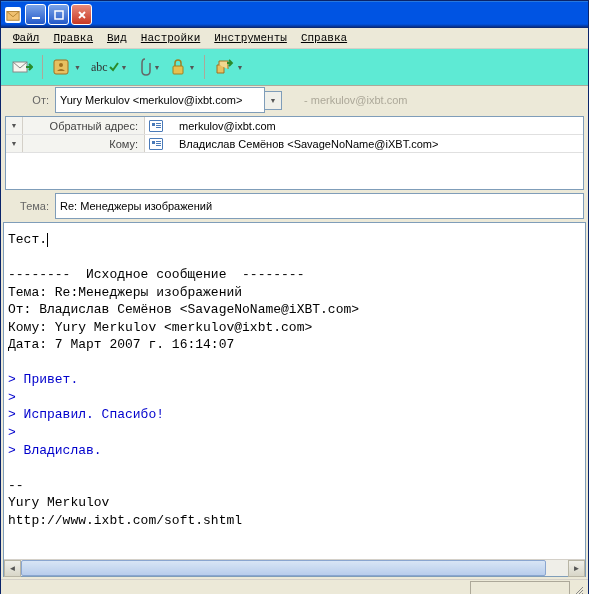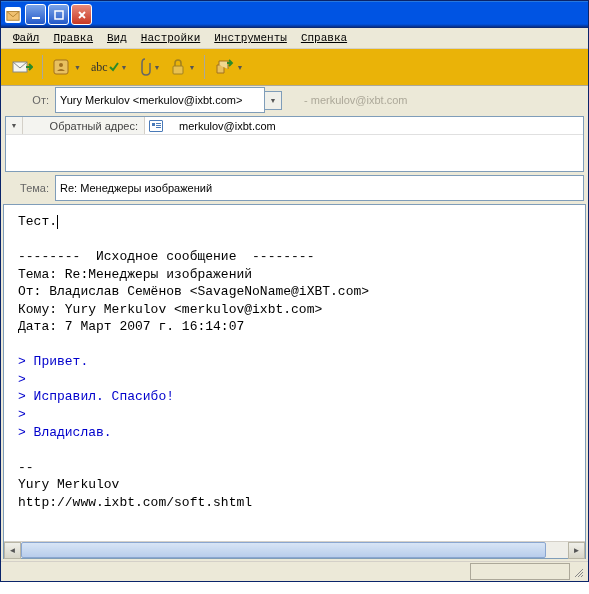--- a/index.html
+++ b/index.html
@@ -9,21 +9,21 @@
 .titlebar-icon { width: 16px; height: 16px; margin-right: 4px; background: #fff; border-radius: 2px; display: flex; align-items: center; justify-content: center; }
 .titlebar-icon svg { width: 14px; height: 14px; }
 .titlebar-text { font-weight: bold; font-size: 12px; flex: 1; white-space: nowrap; overflow: hidden; }
 .winbtns { display: flex; gap: 2px; }
 .winbtn { width: 21px; height: 21px; border: 1px solid #fff; border-radius: 3px; display: flex; align-items: center; justify-content: center; font-weight: bold; font-size: 11px; color: #fff; cursor: pointer; }
 .winbtn.min, .winbtn.max { background: linear-gradient(to bottom, #7ba4e8, #2459c8); }
 .winbtn.close { background: linear-gradient(to bottom, #e88b7b, #c83823); }
 .menubar { padding: 2px 6px; display: flex; gap: 2px; background: #ece9d8; border-bottom: 1px solid #d4d0c8; font-family: Liberation Mono, monospace; }
 .menuitem { padding: 2px 6px; cursor: pointer; }
 .menuitem u { text-decoration: underline; }
-.toolbar { padding: 4px 6px; display: flex; align-items: center; gap: 2px; background: #eab308; border-bottom: 1px solid #aca899; }
+.toolbar { padding: 4px 6px; display: flex; align-items: center; gap: 2px; background: #5eead4; border-bottom: 1px solid #aca899; }
 .tbtn { height: 28px; display: flex; align-items: center; padding: 0 4px; border-radius: 3px; cursor: pointer; }
 .tsep { width: 1px; height: 24px; background: #aca899; margin: 0 3px; }
 .dropdown-arrow { margin-left: 2px; font-size: 7px; color: #555; }
 .fieldrow { display: flex; align-items: center; background: #ece9d8; padding: 1px 4px; }
 .fieldrow .label { width: 50px; text-align: right; padding-right: 6px; color: #666; }
 .fieldrow input { flex: 1; border: 1px solid #7f9db9; padding: 12px 4px; font-family: inherit; font-size: 11px; height: 19px; }
 .from-input { width: 210px; flex: none !important; }
 .from-extra { color: #aca899; padding-left: 22px; }
 .fieldrow .dd { width: 17px; height: 19px; background: #f0f0ea; border: 1px solid #7f9db9; border-left: none; display: flex; align-items: center; justify-content: center; cursor: pointer; }
 .addr-grid { border: 1px solid #7f9db9; margin: 2px 4px; background: #fff; }
@@ -31,21 +31,21 @@
 .addr-row:last-child { border-bottom: none; }
 .addr-label-cell { width: 139px; display: flex; align-items: center; border-right: 1px solid #d4d0c8; background: #f4f4f0; height: 100%; }
 .addr-dd { width: 17px; height: 100%; display: flex; align-items: center; justify-content: center; cursor: pointer; border-right: 1px solid #d4d0c8; }
 .addr-label { flex: 1; text-align: right; padding-right: 6px; color: #444; }
 .addr-value { flex: 1; padding-left: 4px; display: flex; align-items: center; gap: 16px; }
 .card-icon { width: 14px; height: 12px; background: #fff; border: 1px solid #4a7ab8; border-radius: 1px; position: relative; }
 .card-icon::before { content: ""; position: absolute; top: 2px; left: 2px; width: 3px; height: 3px; background: #4a7ab8; }
 .card-icon::after { content: ""; position: absolute; top: 2px; left: 6px; right: 1px; height: 1px; background: #4a7ab8; box-shadow: 0 2px 0 #4a7ab8, 0 4px 0 #4a7ab8; }
 .addr-empty { height: 36px; }
 .editor-wrap { border: 1px solid #7f9db9; margin: 2px; background: #fff; }
-.editor { padding: 8px 14px; font-family: "Courier New", monospace; font-size: 13px; line-height: 1.35; height: 336px; overflow: hidden; white-space: pre-wrap; }
+.editor { padding: 8px 4px; font-family: "Courier New", monospace; font-size: 13px; line-height: 1.35; height: 336px; overflow: hidden; white-space: pre-wrap; }
 .cursor { display: inline-block; width: 1px; height: 14px; background: #000; vertical-align: text-bottom; }
 .quoted { color: #0000cc; }
 .scroll-h { height: 17px; background: #e8e8e1; border-top: 1px solid #d4d0c8; position: relative; display: flex; }
 .scroll-btn { width: 17px; height: 17px; background: linear-gradient(to bottom, #f0efe9, #d8d6c8); border: 1px solid #b8b5a5; display: flex; align-items: center; justify-content: center; font-size: 8px; color: #555; }
 .scroll-track { flex: 1; background: #efeee8; position: relative; }
 .scroll-thumb { position: absolute; left: 0; top: 0; height: 100%; width: 96%; background: linear-gradient(to bottom, #d8e5f5, #b8cdec); border: 1px solid #8aa6d0; border-radius: 2px; }
 .statusbar { height: 20px; background: #ece9d8; border-top: 1px solid #d4d0c8; display: flex; justify-content: flex-end; padding: 1px 2px; }
 .status-cell { width: 100px; border: 1px solid #aca899; margin-left: 2px; background: #ece9d8; }
 .resize-grip { width: 16px; display: flex; align-items: flex-end; justify-content: flex-end; padding: 2px; }
 </style>
@@ -152,20 +152,32 @@
         <div class="addr-dd">
             <span style="font-size:7px;color:#555">▼</span>
           </div>
         <span class="addr-label">Обратный адрес:</span>
       </div>
       <div class="addr-value">
         <span class="card-icon"></span>
         <span>merkulov@ixbt.com</span>
       </div>
     </div>
+    <div class="addr-row">
+      <div class="addr-label-cell">
+        <div class="addr-dd">
+            <span style="font-size:7px;color:#555">▼</span>
+          </div>
+        <span class="addr-label">Кому:</span>
+      </div>
+      <div class="addr-value">
+        <span class="card-icon"></span>
+        <span>Владислав Семёнов &lt;SavageNoName@iXBT.com&gt;</span>
+      </div>
+    </div>
     <div class="addr-row addr-empty"></div>
   </div>
 
   <div class="fieldrow">
     <span class="label">Тема:</span>
     <input value="Re: Менеджеры изображений" style="">
   </div>
 
   <div class="editor-wrap">
     <div class="editor"><span>Тест.</span><span class="cursor"></span>

